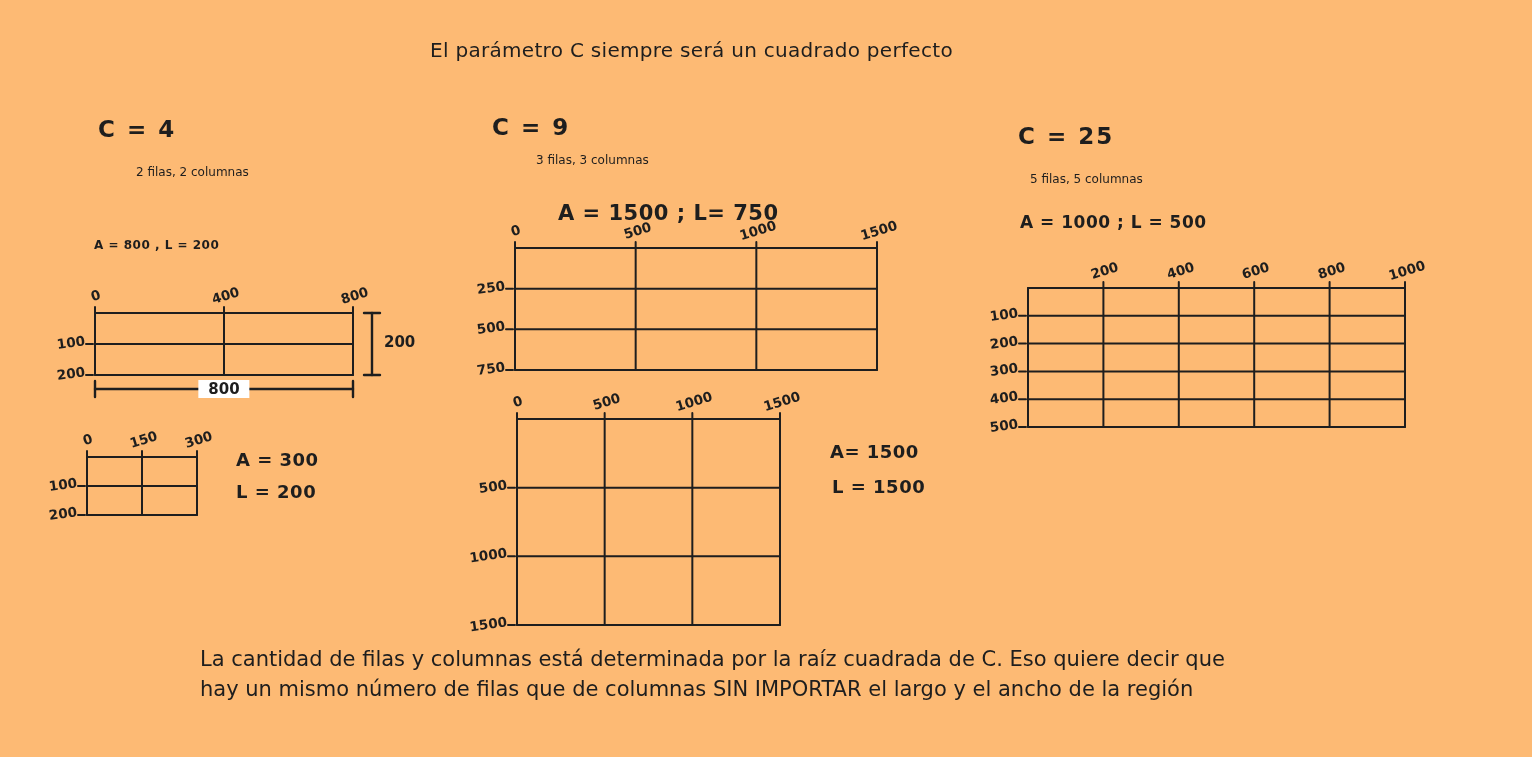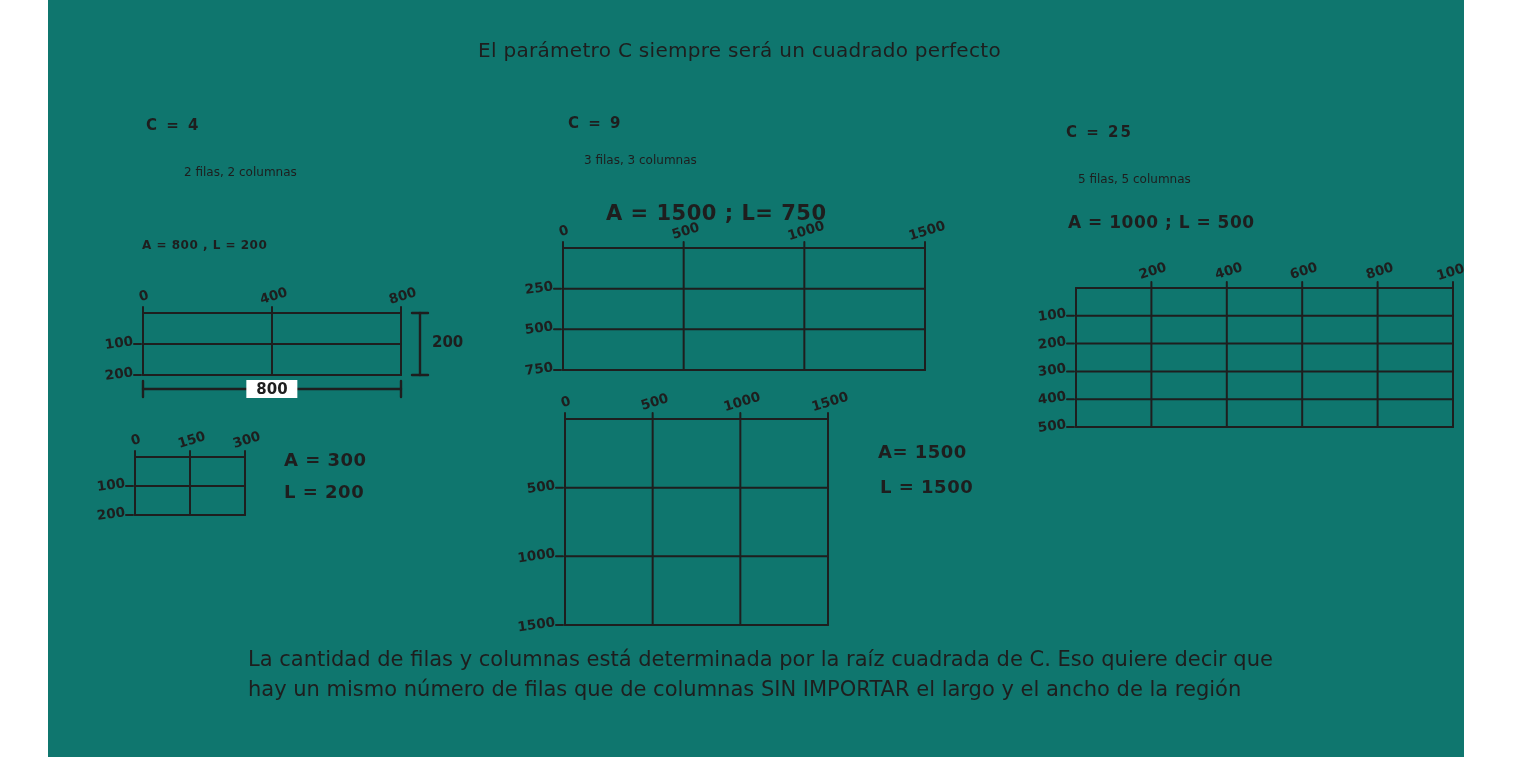--- a/index.html
+++ b/index.html
@@ -1,22 +1,22 @@
 <!DOCTYPE html>
 <html><head>
 <meta charset="utf-8">
 <style>
   html,body{margin:0;padding:0;background:#ffffff;}
   #canvas{
-    position:relative;width:1416px;height:757px;background:#0f766e;overflow:hidden;
-    font-family:"DejaVu Sans", sans-serif;color:#1e1e1e;margin-left:48px;
+    position:relative;width:1532px;height:757px;background:#fdba74;overflow:hidden;
+    font-family:"DejaVu Sans", sans-serif;color:#1e1e1e;
   }
   .abs{position:absolute;white-space:nowrap;}
   .title{font-size:20px;font-weight:500;letter-spacing:.3px;}
-  .c-label{font-size:15px;font-weight:600;letter-spacing:2px;}
+  .c-label{font-size:23px;font-weight:600;letter-spacing:2px;}
   .layout-label{font-size:12px;font-weight:500;}
   .params-label{font-size:12px;font-weight:700;letter-spacing:.5px;}
   .side-label{font-size:18px;font-weight:700;letter-spacing:.5px;}
   .footer-line{font-size:21px;font-weight:500;line-height:30px;white-space:nowrap;}
   .grid{position:absolute;}
   .grid svg{position:absolute;left:0;top:0;overflow:visible;display:block;}
   .xtick{
     position:absolute;top:-26px;transform:translateX(-45%) rotate(-17deg);
     font-size:13.5px;font-weight:700;color:#1e1e1e;white-space:nowrap;
   }
@@ -81,21 +81,21 @@
       </svg>
       <span class="xtick" style="left: 0px;">0</span>
       <span class="xtick" style="left: 55px;">150</span>
       <span class="xtick" style="left: 110px;">300</span>
       <span class="ytick" style="top: 20px;">100</span>
       <span class="ytick" style="top: 49px;">200</span>
     </div>
   <div class="abs side-label" style="left:236px;top:449px;">A = 300</div>
   <div class="abs side-label" style="left:236px;top:481px;">L = 200</div>
 
-  <div class="abs c-label" style="left:520px;top:114px;">C = 9</div>
+  <div class="abs c-label" style="left:492px;top:114px;">C = 9</div>
   <div class="abs layout-label" style="left:536px;top:153px;">3 filas, 3 columnas</div>
   <div class="abs params-label" style="left:558px;top:201px;font-size:21px;">A = 1500 ;   L= 750</div>
   <div class="grid" style="left:515px;top:248px;width:362px;height:122px;">
       <svg width="362" height="122">
         <line x1="0" y1="0" x2="0" y2="122" stroke="#1e1e1e" stroke-width="2" stroke-linecap="round"></line>
         <line x1="120.66666666666667" y1="0" x2="120.66666666666667" y2="122" stroke="#1e1e1e" stroke-width="2" stroke-linecap="round"></line>
         <line x1="241.33333333333334" y1="0" x2="241.33333333333334" y2="122" stroke="#1e1e1e" stroke-width="2" stroke-linecap="round"></line>
         <line x1="362" y1="0" x2="362" y2="122" stroke="#1e1e1e" stroke-width="2" stroke-linecap="round"></line>
         <line x1="0" y1="0" x2="362" y2="0" stroke="#1e1e1e" stroke-width="2" stroke-linecap="round"></line>
         <line x1="0" y1="40.666666666666664" x2="362" y2="40.666666666666664" stroke="#1e1e1e" stroke-width="2" stroke-linecap="round"></line>

